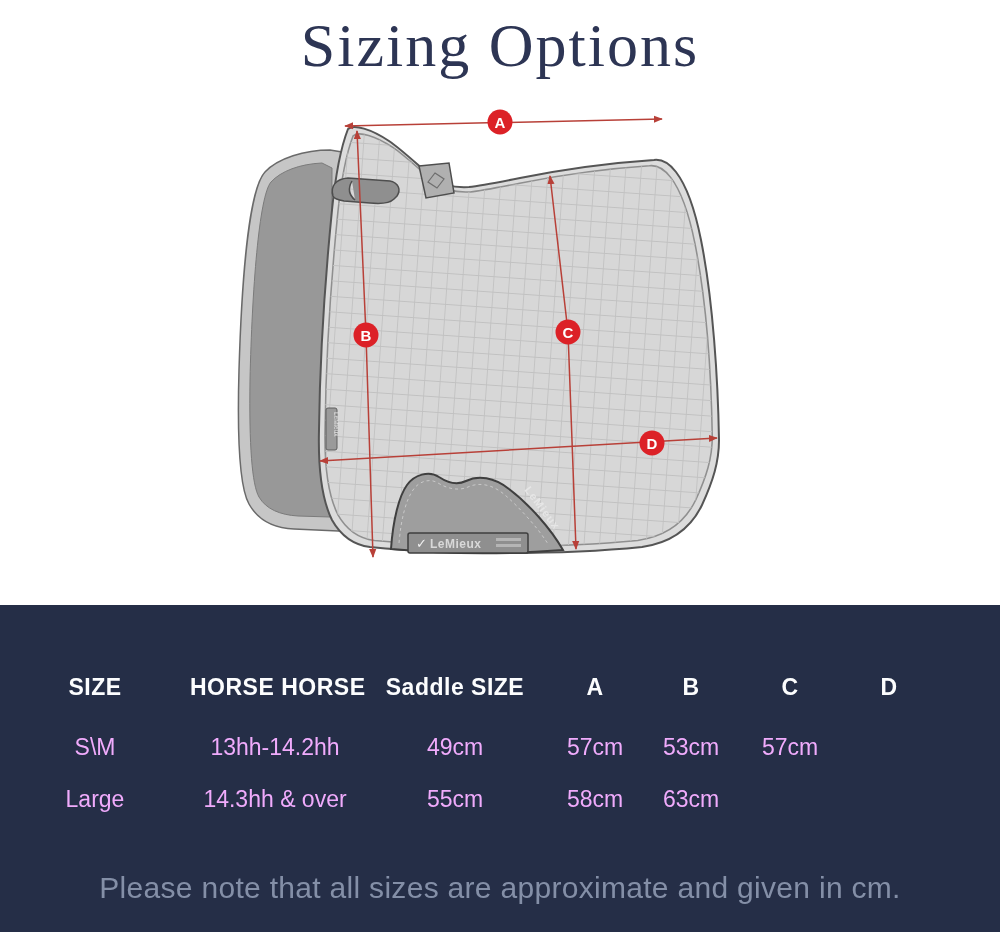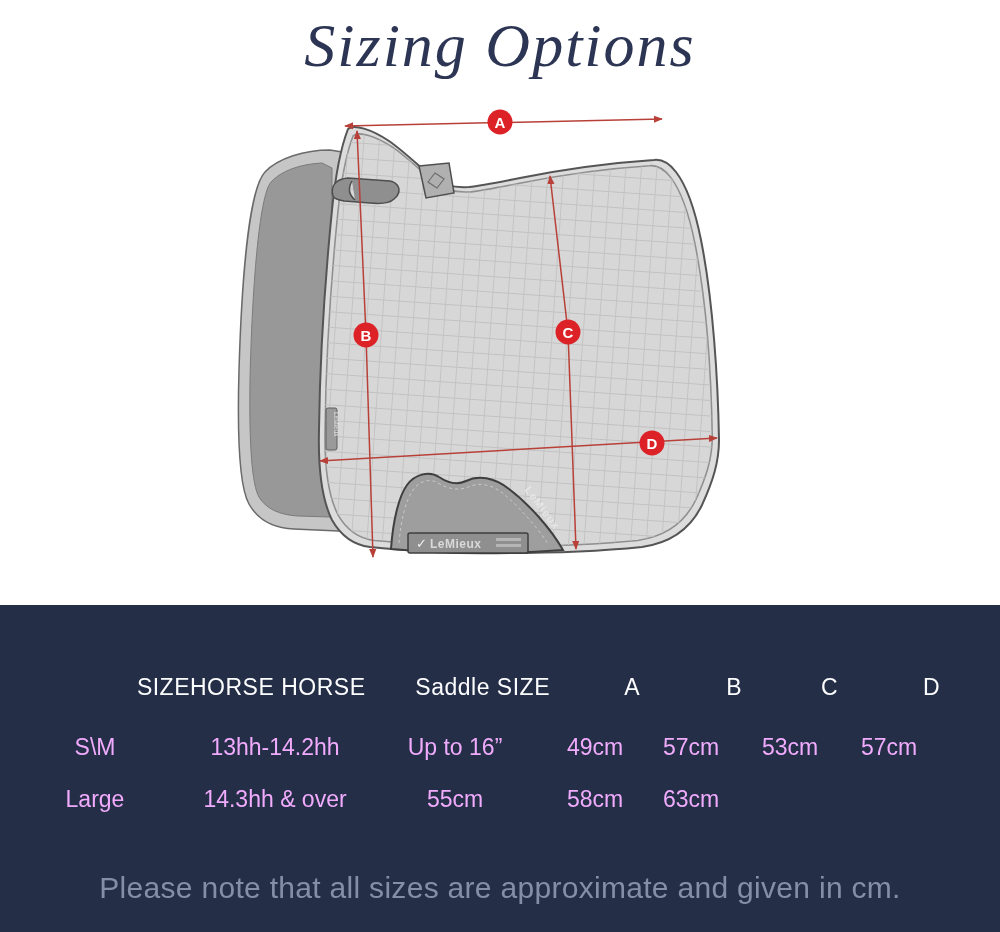--- a/index.html
+++ b/index.html
@@ -1,21 +1,21 @@
 <!DOCTYPE html>
 <html><head>
 <meta charset="utf-8">
 <style>
   html,body { margin:0; padding:0; background:#ffffff; }
   .page {
     position:relative; width:1000px; height:932px; overflow:hidden;
     font-family:"Liberation Sans", sans-serif; background:#ffffff;
   }
   
-  .header { height:90px; display:flex; align-items:center; justify-content:center;font-style:italic; }
+  .header { height:90px; display:flex; align-items:center; justify-content:center; }
   .title {
     margin:0; font-family:"Liberation Serif", serif; font-weight:400;
     font-size:62px; letter-spacing:2px; color:#2d3554; line-height:1;
   }
   
   .diagram-wrap { height:515px; }
   .diagram-wrap svg { display:block; }
   .marker-letter {
     font-family:"Liberation Sans", sans-serif; font-weight:bold; font-size:15px;
     fill:#ffffff; text-anchor:middle;
@@ -24,21 +24,21 @@
   
   .size-panel {
     height:327px; background:#252e47; box-sizing:border-box; padding-top:62px;
   }
   .st-row { display:grid; grid-template-columns:19% 17% 19% 9% 10.2% 9.6% 10.2%; }
   .st-row.head { margin-bottom:14px; }
   .st-cell {
     text-align:center; white-space:nowrap; color:#f0abfc;
     font-size:23px; height:52px; line-height:52px;
   }
-  .head .st-cell { font-weight:normal; height:40px; line-height:40px; letter-spacing:0.5px; color:#fcfdfe;text-align:right; }
+  .head .st-cell { font-weight:bold; height:40px; line-height:40px; letter-spacing:0.5px; color:#fcfdfe; }
   .note {
     margin:46px 0 0; text-align:center; color:#848fa7; font-size:30px; letter-spacing:0.3px;
   }
 </style>
 </head>
 <body>
 
 <div class="page">
 
   <div class="header">
@@ -141,21 +141,20 @@
       <div class="st-cell">HORSE HORSE</div>
       <div class="st-cell">Saddle SIZE</div>
       <div class="st-cell">A</div>
       <div class="st-cell">B</div>
       <div class="st-cell">C</div>
       <div class="st-cell">D</div>
     </div>
     <div class="st-row">
       <div class="st-cell">S\M</div>
       <div class="st-cell">13hh-14.2hh</div>
-      <div class="st-cell">Up to 16”</div>
       <div class="st-cell">49cm</div>
       <div class="st-cell">57cm</div>
       <div class="st-cell">53cm</div>
       <div class="st-cell">57cm</div>
     </div>
     <div class="st-row">
       <div class="st-cell">Large</div>
       <div class="st-cell">14.3hh &amp; over</div>
       <div class="st-cell">55cm</div>
       <div class="st-cell">58cm</div>

